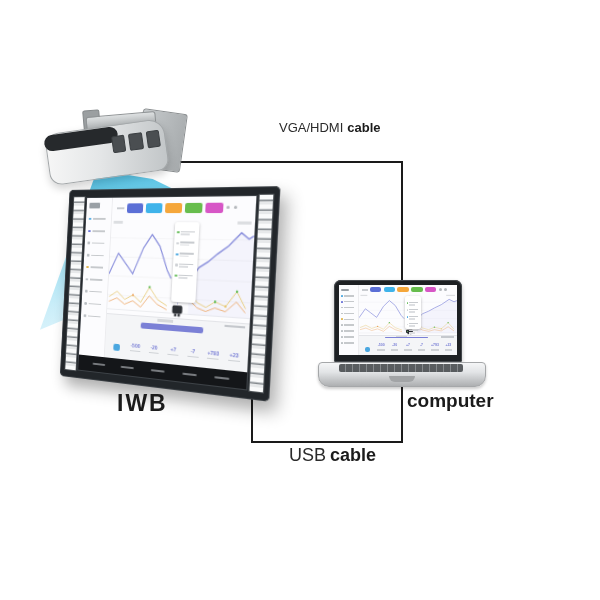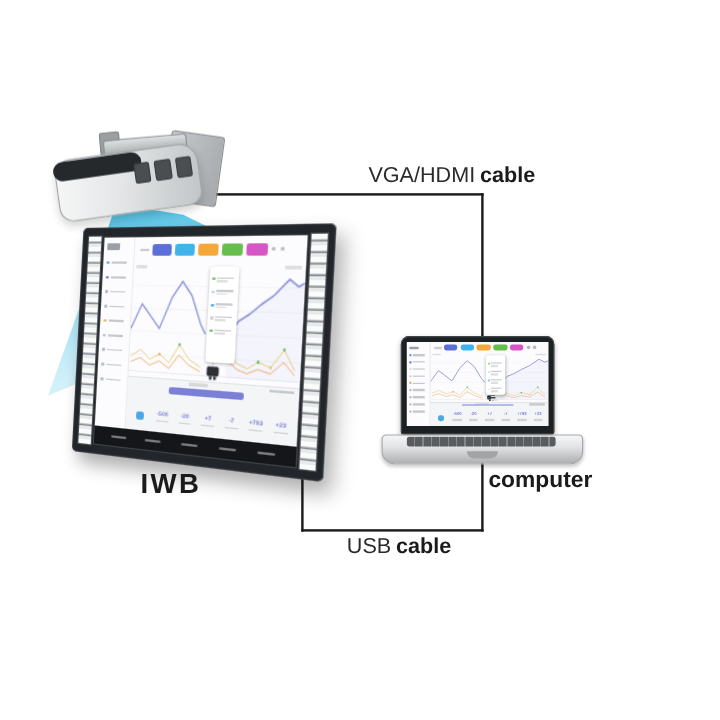--- a/index.html
+++ b/index.html
@@ -11,21 +11,21 @@
   .cable{position:absolute;background:#1a1a1a;z-index:2;}
   .vga-h{left:152px;top:161px;width:251px;height:2px;}
   .vga-v{left:401px;top:161px;width:2px;height:126px;}
   .usb-v1{left:251px;top:396px;width:2px;height:47px;}
   .usb-h{left:251px;top:441px;width:152px;height:2px;}
   .usb-v2{left:401px;top:378px;width:2px;height:65px;}
 
   
   .lbl{position:absolute;z-index:6;white-space:nowrap;color:#1b1b1b;}
   .lbl-projector{left:175px;top:120px;font-size:17px;font-weight:700;}
-  .lbl-vga{left:279px;top:136px;font-size:18px;margin-left:28px;}
+  .lbl-vga{left:279px;top:120px;font-size:13px;}
   .lbl-usb{left:289px;top:445px;font-size:18px;}
   .lbl .reg{font-weight:400;color:#2b2b2b;}
   .lbl .bold{font-weight:700;margin-left:4px;}
   .lbl-iwb{left:117px;top:390px;font-size:23px;font-weight:700;letter-spacing:2px;}
   .lbl-computer{left:407px;top:390px;font-size:19px;font-weight:700;}
 
   
   .beam{position:absolute;left:40px;top:168px;width:230px;height:165px;z-index:1;
         background:linear-gradient(172deg,#3db9e2 0%,#7fd7ef 32%,#c6ecf8 70%,#e8f8fd 100%);
         clip-path:polygon(24.8% 1.2%,49% 6.7%,99% 40.6%,0% 98%);opacity:.95;}

